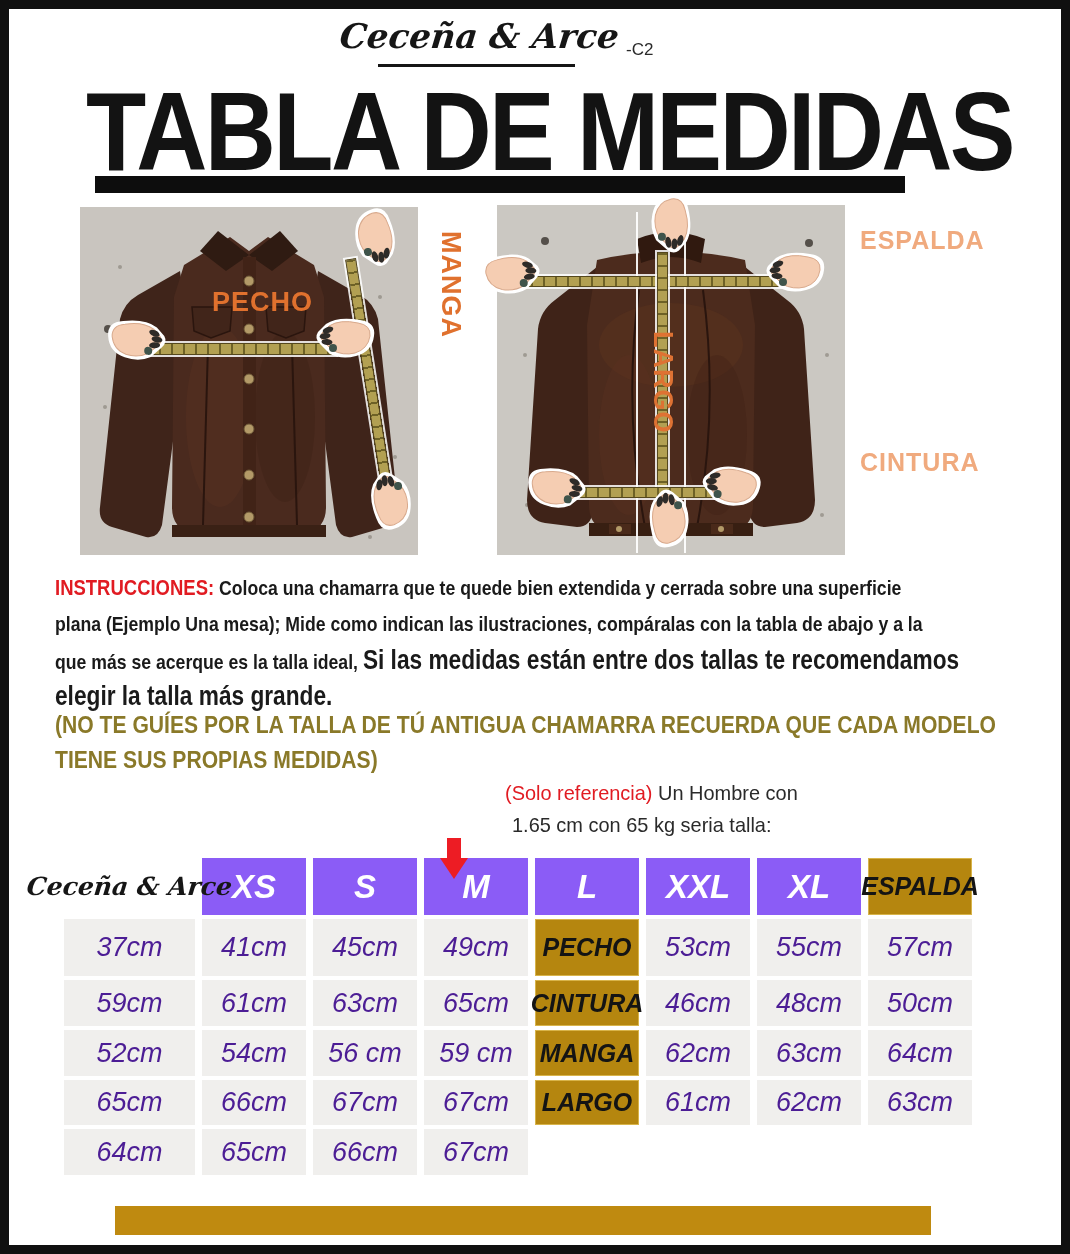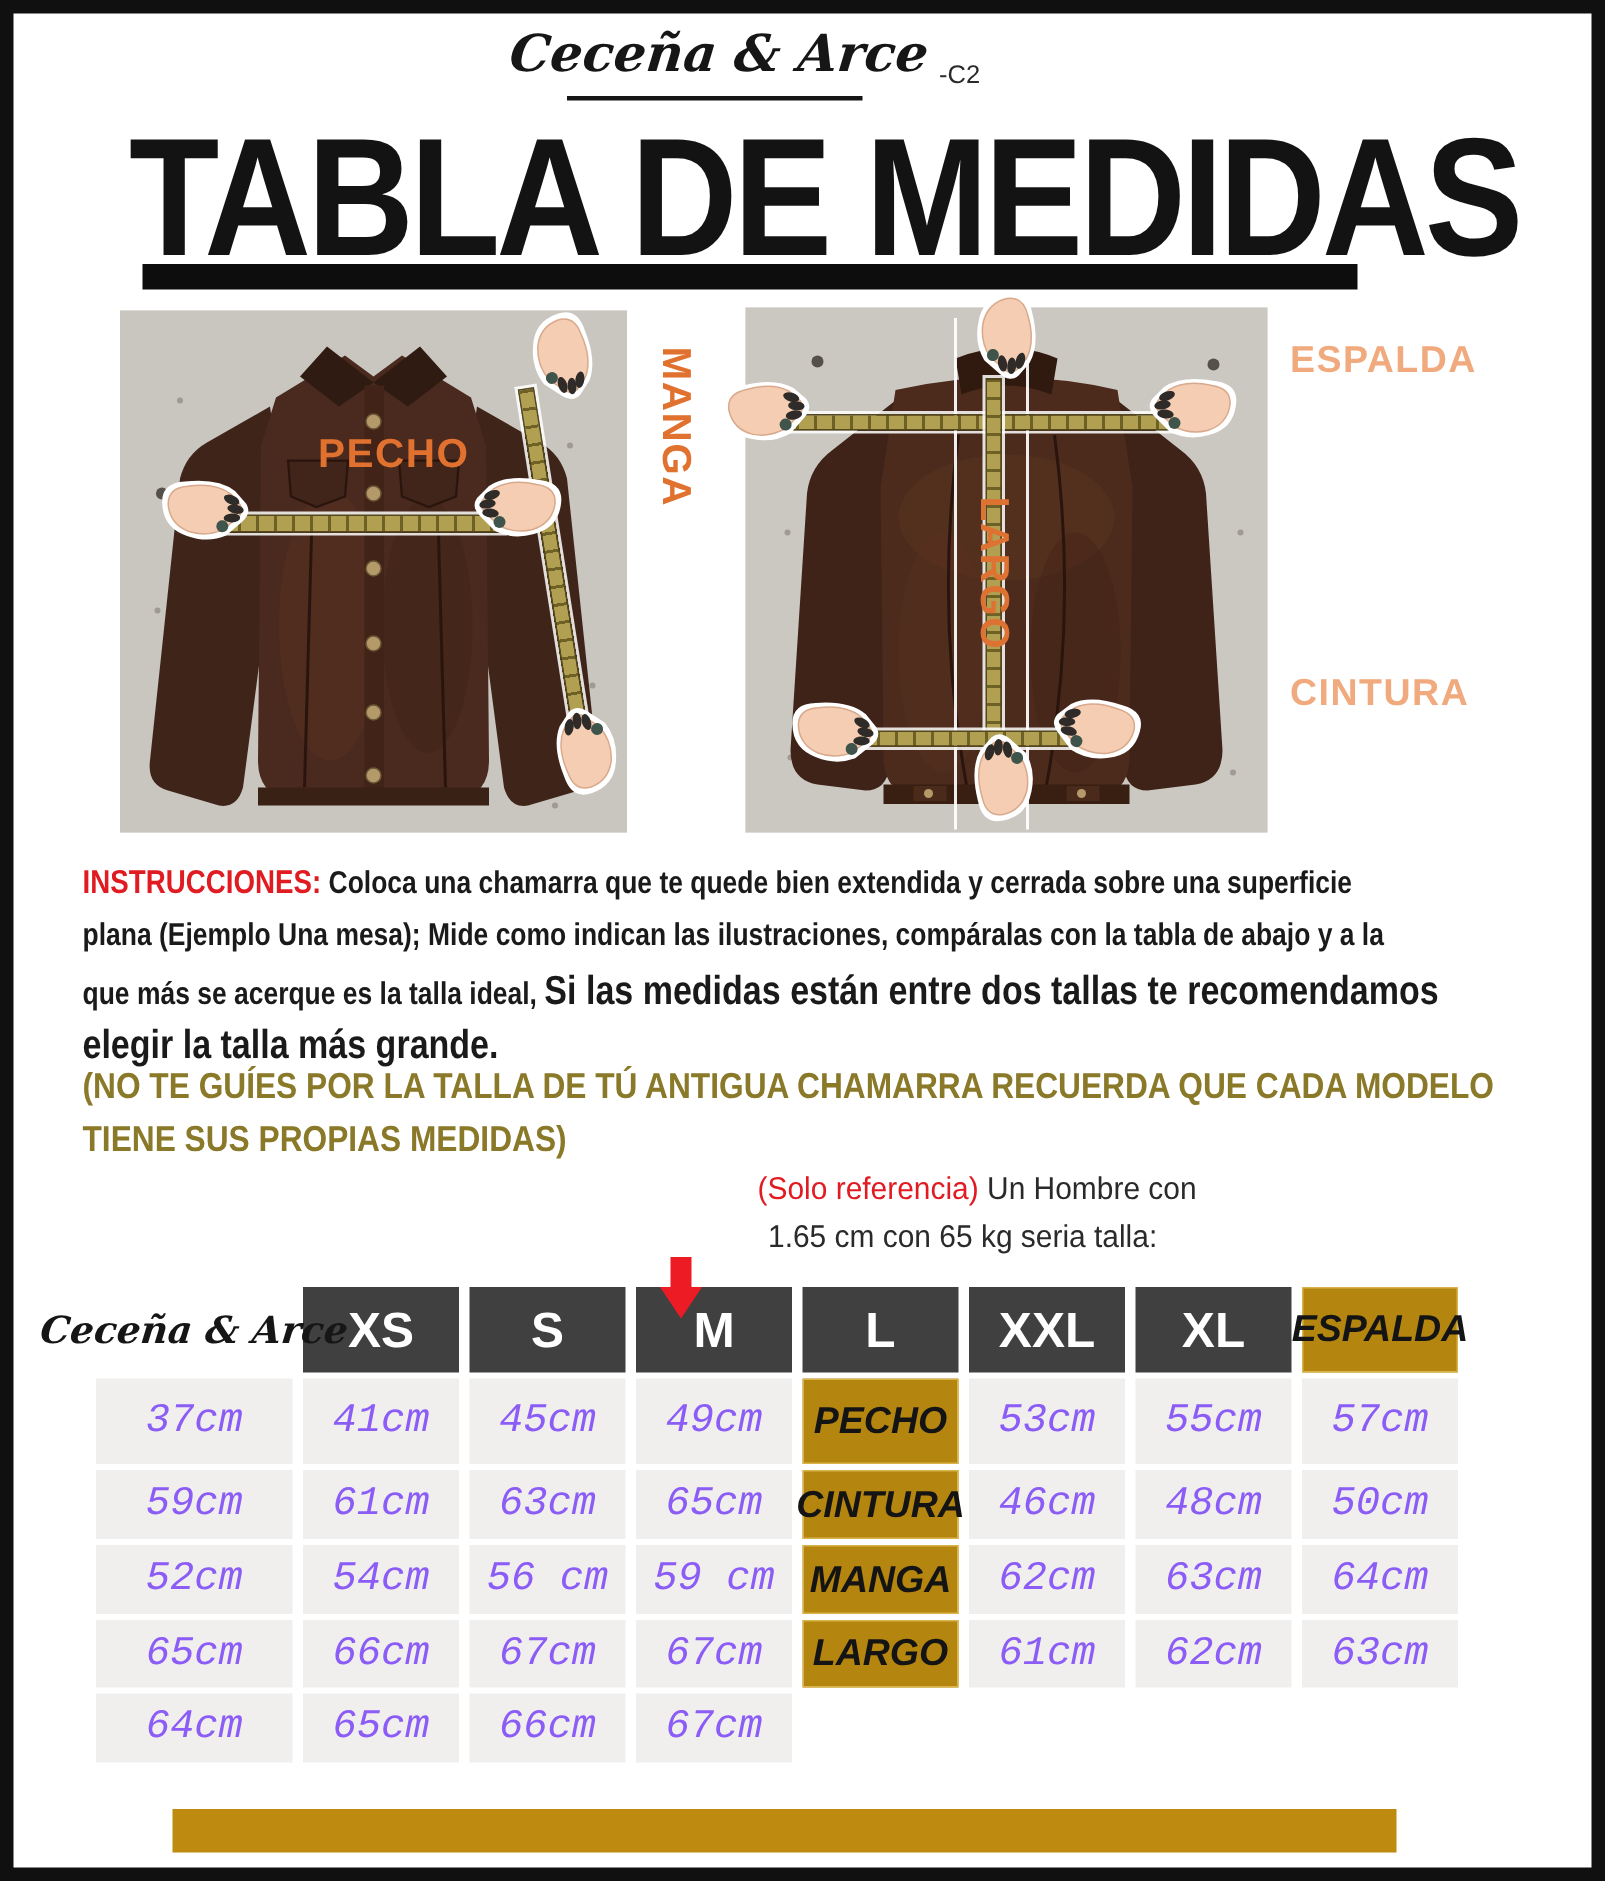--- a/index.html
+++ b/index.html
@@ -63,26 +63,26 @@
     border-left:14px solid transparent;border-right:14px solid transparent;border-top:21px solid #ed1c24;}
 
   
   .size-table{left:64px;top:858px;display:grid;z-index:4;
     grid-template-columns:131px repeat(7,104px);
     grid-template-rows:57px 57px 46px 46px 45px 46px;
     column-gap:7px;row-gap:4px;}
   .corner{display:flex;align-items:center;justify-content:center;
     font-family:"DejaVu Serif",serif;font-style:italic;font-weight:700;font-size:25px;color:#161616;
     transform:skewX(-6deg);white-space:nowrap;}
-  .th{background:#404040;color:#fff;display:flex;align-items:center;justify-content:center;
-    font-weight:700;font-size:33px;}
+  .th{background:#8b5cf6;color:#fff;display:flex;align-items:center;justify-content:center;
+    font-style:italic;font-weight:700;font-size:33px;}
   .rowlabel{background:#b5860f;color:#141414;display:flex;align-items:center;justify-content:center;
     font-style:italic;font-weight:700;font-size:25px;box-shadow:inset 0 0 0 1px #d8b44a;}
-  .val{background:#f0efed;color:#8b5cf6;display:flex;align-items:center;justify-content:center;
-    font-style:italic;font-size:27px;font-family:Liberation Mono, monospace;}
+  .val{background:#f0efed;color:#4c1d95;display:flex;align-items:center;justify-content:center;
+    font-style:italic;font-size:27px;}
 
   .bottom-bar{left:115px;top:1206px;width:816px;height:29px;background:#bf8a10;}
 </style>
 </head>
 <body>
 
 <div class="page">
 
   <svg width="0" height="0" style="position:absolute">
     <symbol id="hand-shape" viewBox="0 0 64 46">

